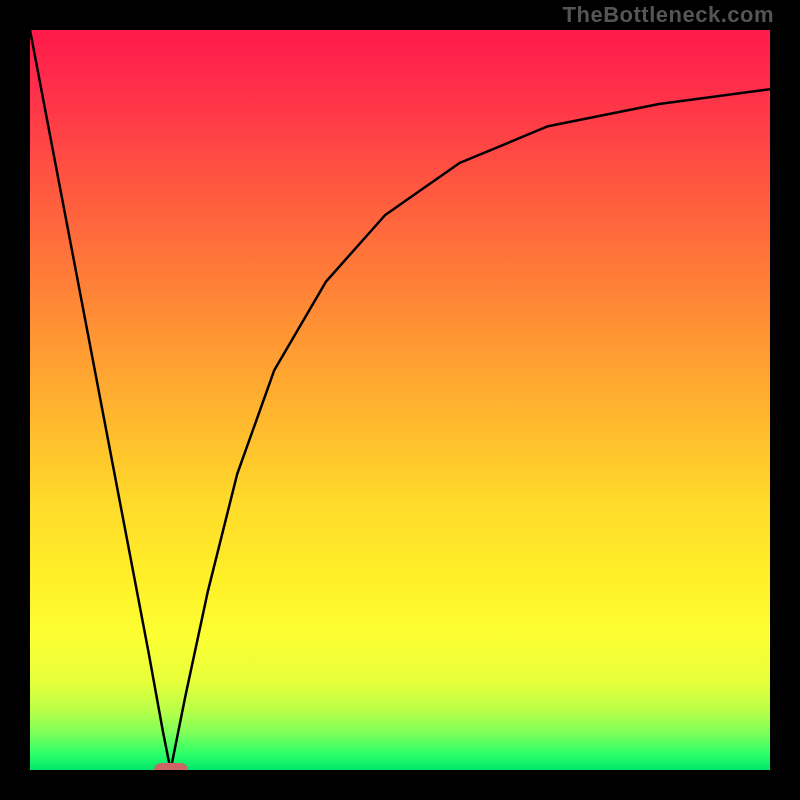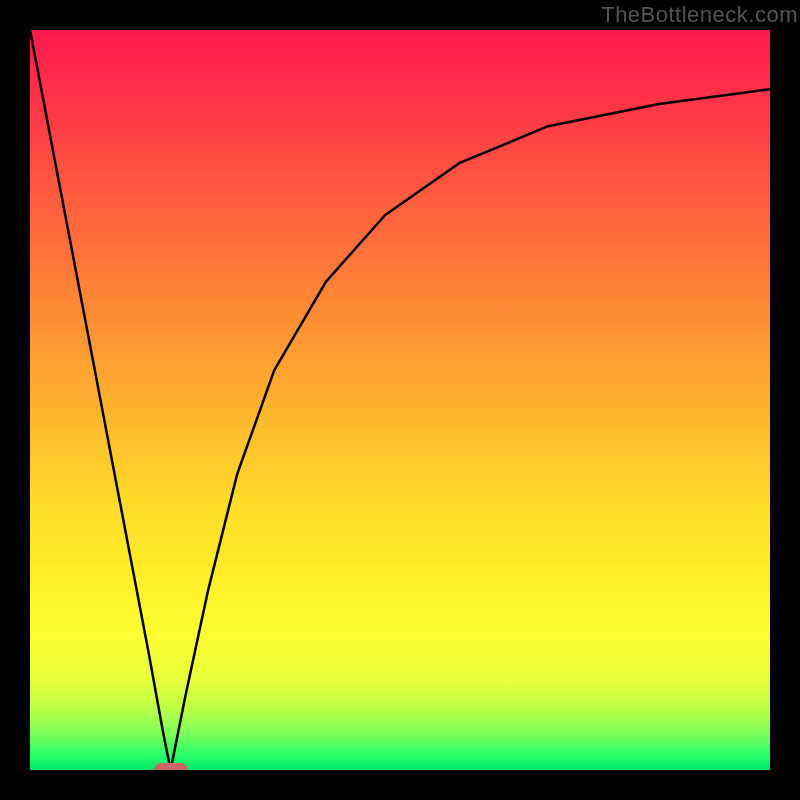--- a/index.html
+++ b/index.html
@@ -13,24 +13,24 @@
   }
   .frame {
     position: relative;
     width: 800px;
     height: 800px;
     background: #000;
   }
   .watermark {
     position: absolute;
     top: 2px;
-    right: 2px;
+    right: 26px;
     color: #555;
     font-size: 22px;
-    font-weight: 400;
+    font-weight: 700;
     letter-spacing: 0.5px;
     z-index: 10;
     pointer-events: none;
   }
   .plot-area {
     position: absolute;
     left: 30px;
     top: 30px;
     width: 740px;
     height: 740px;

